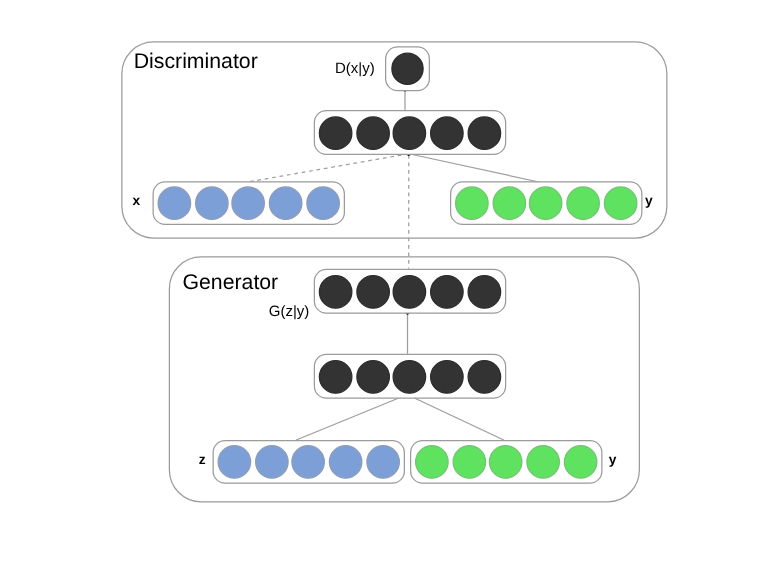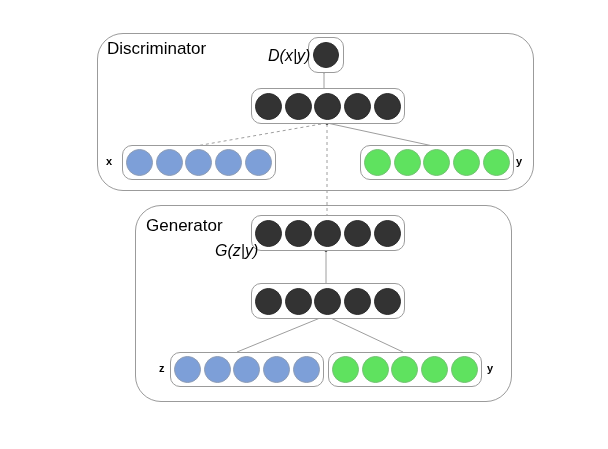--- a/index.html
+++ b/index.html
@@ -28,21 +28,21 @@
   #d-x-row{left:122px;top:145px;}
   #d-y-row{left:360px;top:145px;}
   #g-output-row{left:251px;top:215px;}
   #g-hidden-row{left:251px;top:283px;}
   #g-z-row{left:170px;top:352px;}
   #g-y-row{left:328px;top:352px;}
   .lbl{position:absolute;z-index:4;white-space:nowrap;}
   .box-title{font-size:17px;}
   #discriminator-title{left:107px;top:39px;}
   #generator-title{left:146px;top:216px;}
-  .func-label{font-size:16px;font-style:italic;}
+  .func-label{font-size:12px;}
   #d-output-label{left:268px;top:47px;}
   #g-output-label{left:215px;top:242px;}
   .io-label{font-size:11px;font-weight:bold;}
   #x-label{left:106px;top:155px;}
   #dy-label{left:516px;top:155px;}
   #z-label{left:159px;top:362px;}
   #gy-label{left:487px;top:362px;}
   #wires{position:absolute;left:0;top:0;z-index:2;pointer-events:none;}
 </style>
 </head>

